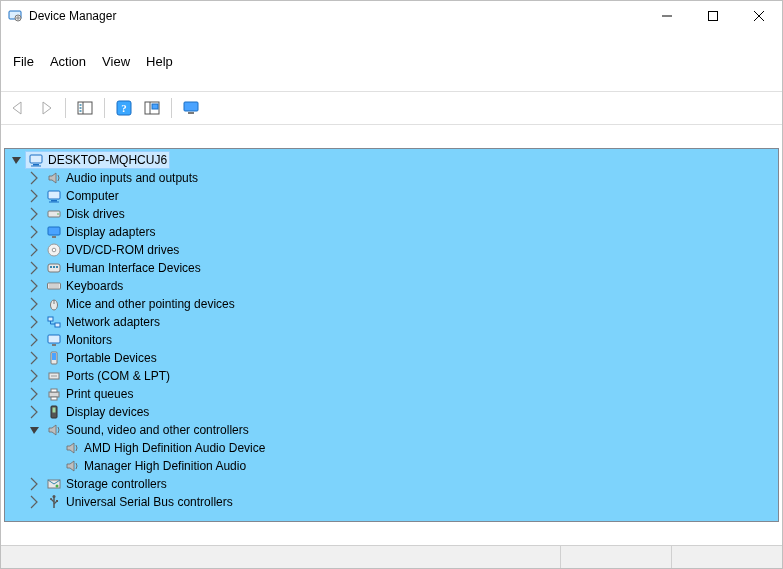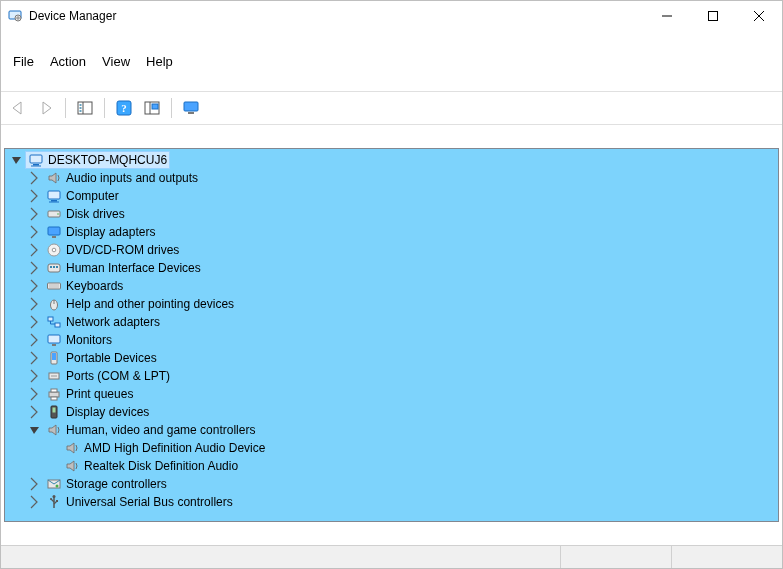--- a/index.html
+++ b/index.html
@@ -530,21 +530,21 @@
             <svg width="16" height="16">
               <use href="#exp-collapsed"></use>
             </svg>
           </span>
     <span class="row-label-wrap">
       <span class="node-icon">
               <svg width="16" height="16">
                 <use href="#ico-mouse"></use>
               </svg>
             </span>
-      <span class="row-label">Help and other pointing devices</span>
+      <span class="row-label">Mice and other pointing devices</span>
     </span>
   </div>
         <div class="tree-row" style="padding-left:22px">
     <span class="expander">
             <svg width="16" height="16">
               <use href="#exp-collapsed"></use>
             </svg>
           </span>
     <span class="row-label-wrap">
       <span class="node-icon">
@@ -635,21 +635,21 @@
             <svg width="16" height="16">
               <use href="#exp-expanded"></use>
             </svg>
           </span>
     <span class="row-label-wrap">
       <span class="node-icon">
               <svg width="16" height="16">
                 <use href="#ico-speaker"></use>
               </svg>
             </span>
-      <span class="row-label">Human, video and game controllers</span>
+      <span class="row-label">Sound, video and other controllers</span>
     </span>
   </div>
         <div class="tree-row" style="padding-left:40px">
     <span class="expander empty"></span>
     <span class="row-label-wrap">
       <span class="node-icon">
               <svg width="16" height="16">
                 <use href="#ico-speaker"></use>
               </svg>
             </span>
@@ -657,21 +657,21 @@
     </span>
   </div>
         <div class="tree-row" style="padding-left:40px">
     <span class="expander empty"></span>
     <span class="row-label-wrap">
       <span class="node-icon">
               <svg width="16" height="16">
                 <use href="#ico-speaker"></use>
               </svg>
             </span>
-      <span class="row-label">Realtek Disk Definition Audio</span>
+      <span class="row-label">Manager High Definition Audio</span>
     </span>
   </div>
         <div class="tree-row" style="padding-left:22px">
     <span class="expander">
             <svg width="16" height="16">
               <use href="#exp-collapsed"></use>
             </svg>
           </span>
     <span class="row-label-wrap">
       <span class="node-icon">

